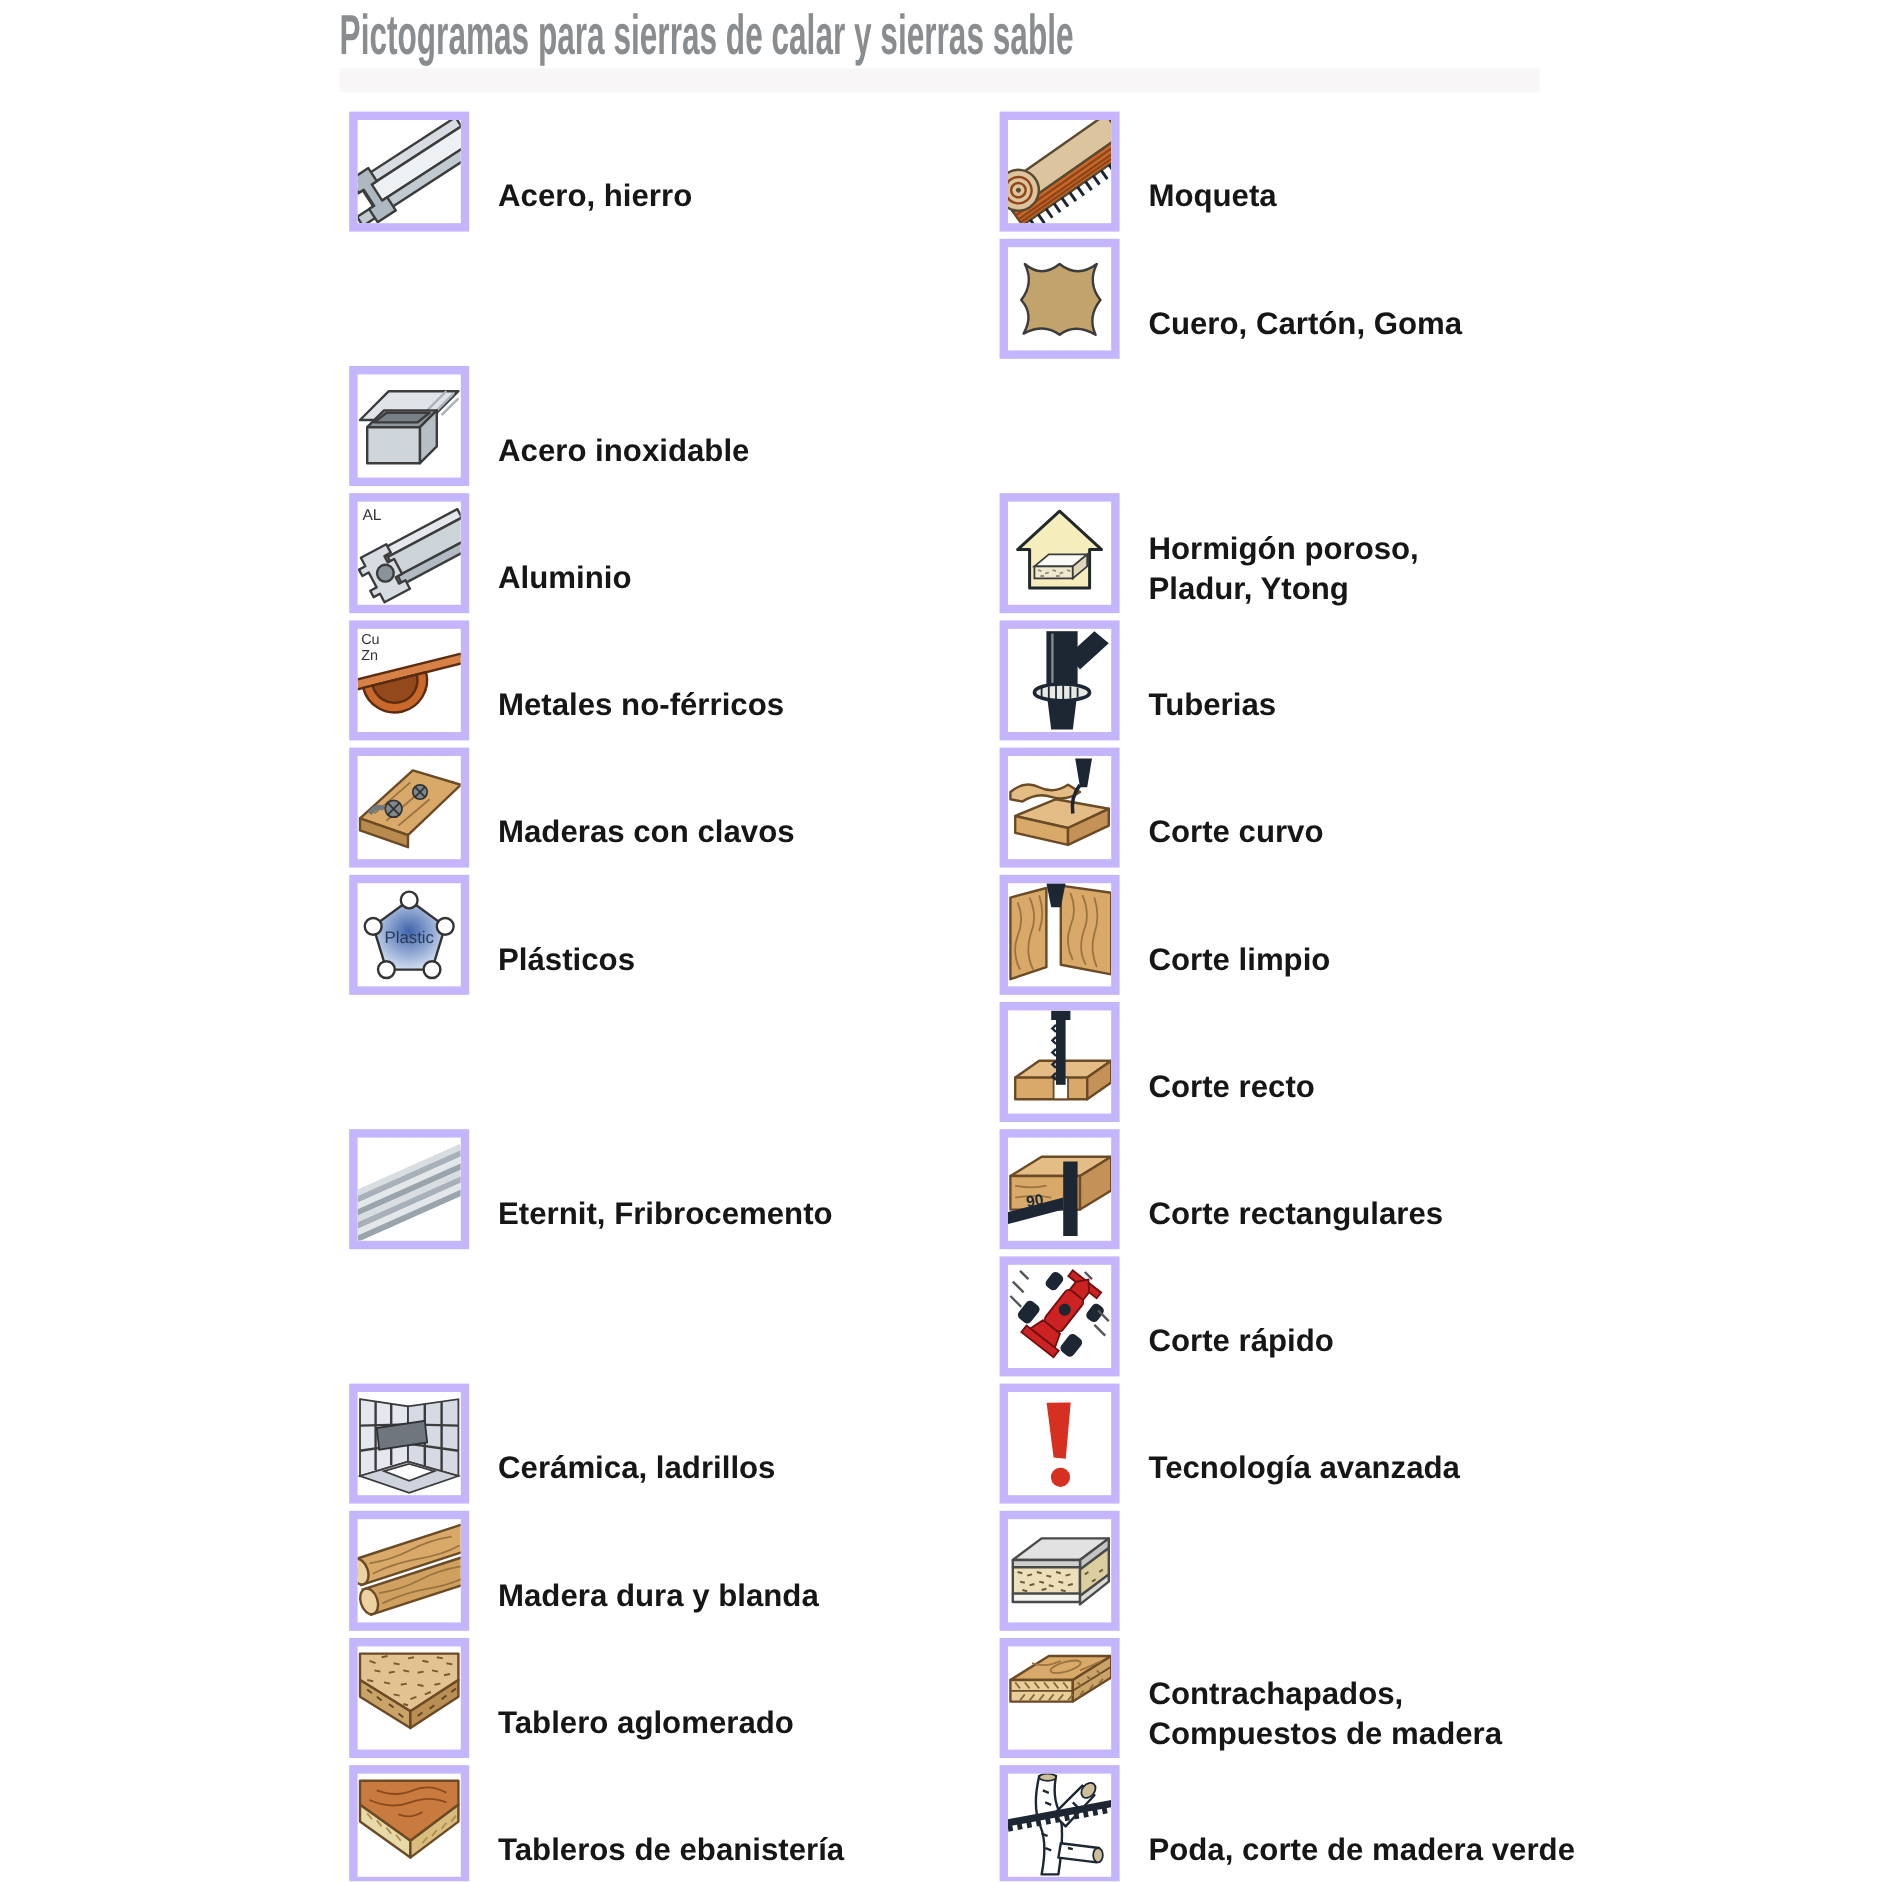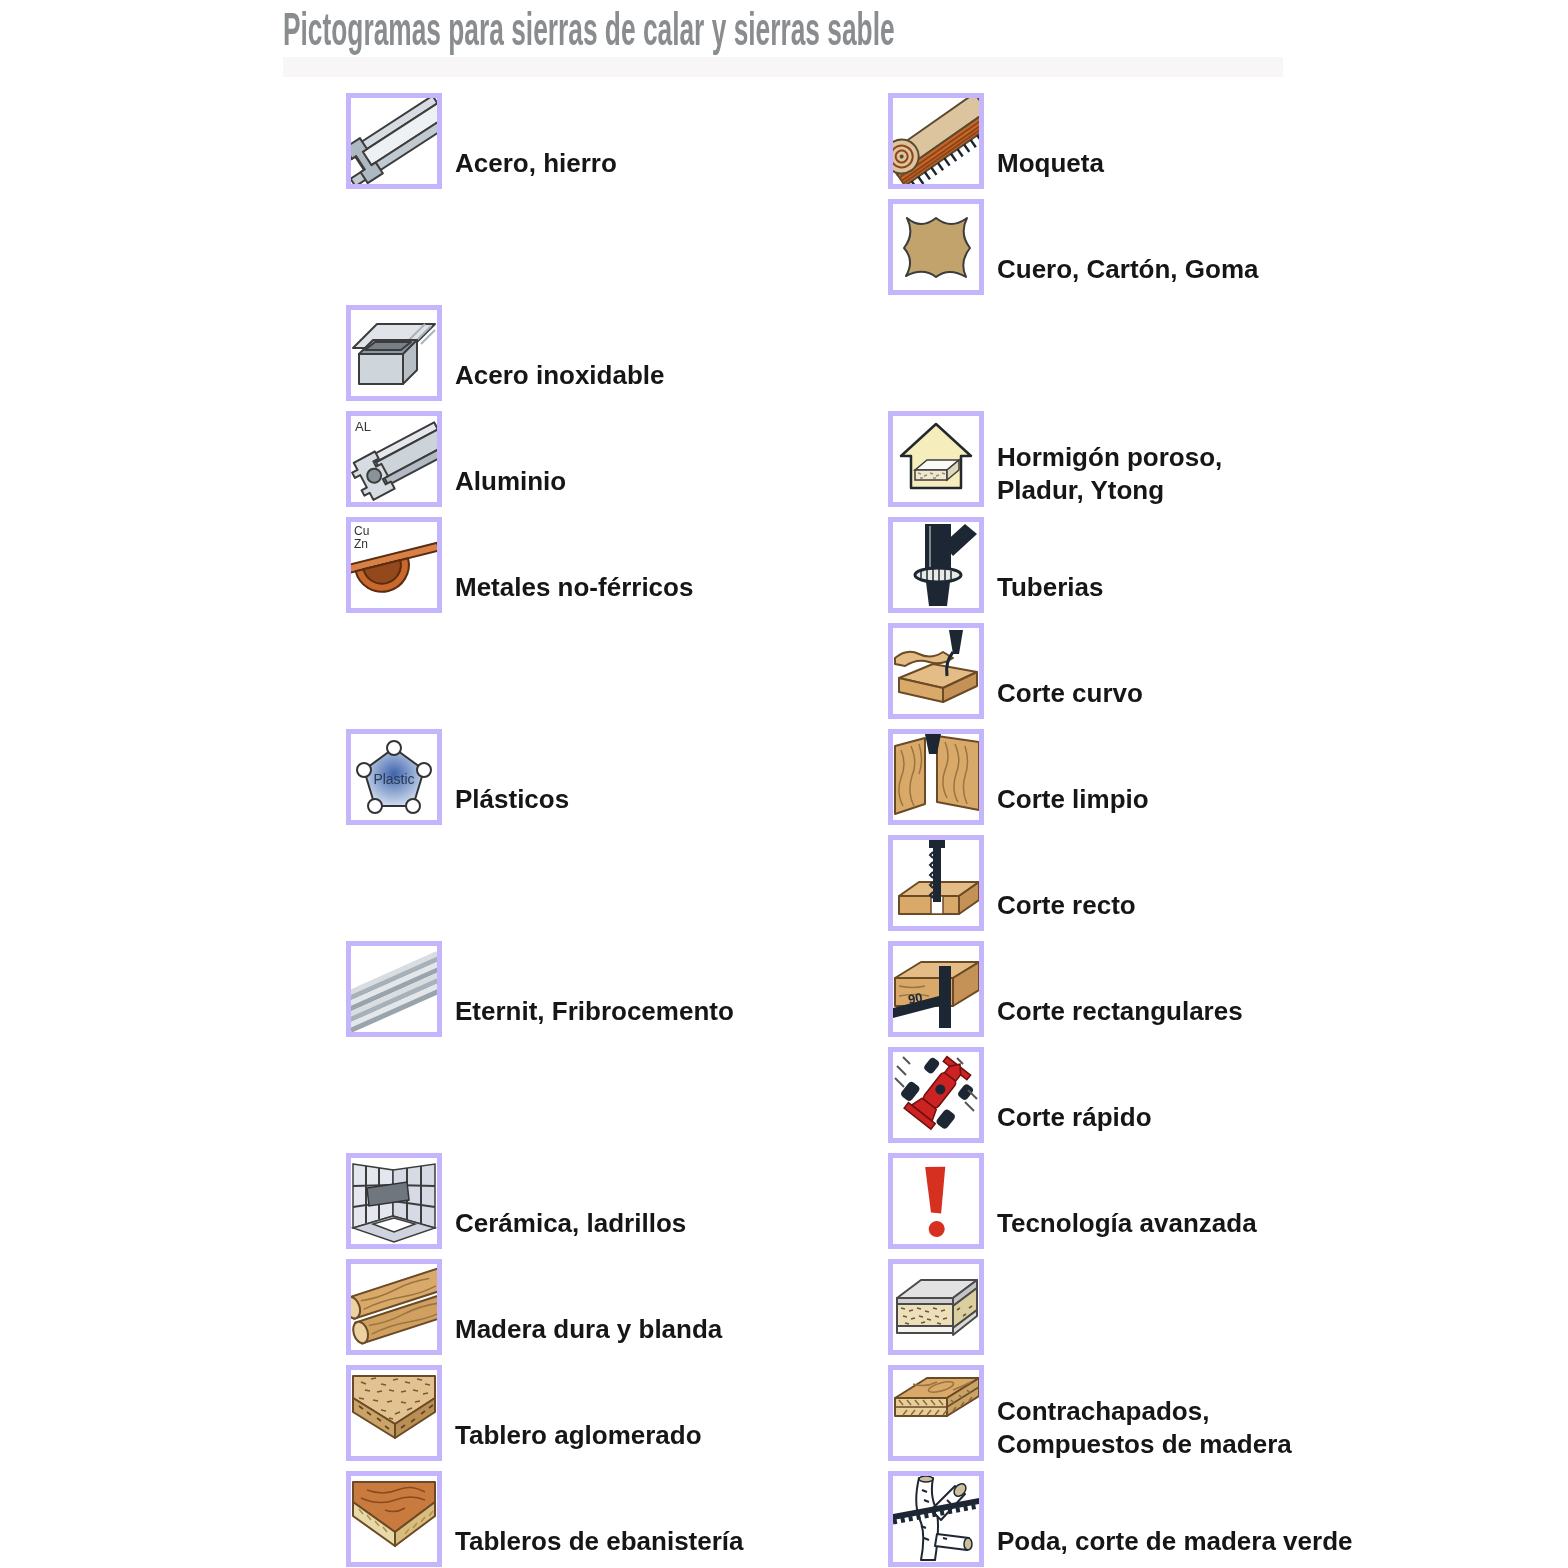--- a/index.html
+++ b/index.html
@@ -1,22 +1,22 @@
 <!DOCTYPE html>
 <html><head>
 <meta charset="utf-8">
 <style>
   html,body{margin:0;padding:0;background:#fff;}
   .page{position:relative;width:1566px;height:1568px;background:#ffffff;overflow:hidden;
         font-family:"Liberation Sans",sans-serif;}
   .title{position:absolute;left:283px;top:1px;font-size:47px;font-weight:700;color:#8a8d8f;
          transform:scaleX(0.56);transform-origin:0 0;white-space:nowrap;}
   .title-band{position:absolute;left:283px;top:57px;width:1000px;height:20px;background:#f8f6f7;}
-  .cell{position:absolute;width:640px;height:106px;margin-left:40px;}
-  .ibox{position:absolute;left:15px;top:0;width:86px;height:86px;border:5px solid #c4b5fd;
+  .cell{position:absolute;width:640px;height:106px;}
+  .ibox{position:absolute;left:0;top:0;width:86px;height:86px;border:7px solid #c4b5fd;
         background:#fff;overflow:hidden;}
   .ibox svg{display:block;width:86px;height:86px;}
   svg text{font-family:"Liberation Sans",sans-serif;}
   .lbl{position:absolute;left:124px;font-size:26px;line-height:33px;font-weight:700;color:#161616;
        white-space:nowrap;}
   .lbl.one{top:54px;}
   .lbl.two{top:30px;}
 </style>
 </head>
 <body>
@@ -93,20 +93,43 @@
         </g>
         <text x="3" y="13" font-size="12" fill="#333">Cu</text>
         <text x="3" y="26" font-size="12" fill="#333">Zn</text>
       </svg>
     </div>
     <div class="lbl one">
         <div>Metales no-férricos</div>
       </div>
   </div>
 
+  <div class="cell" style="left:291px;top:623px">
+    <div class="ibox">
+      <svg viewBox="0 0 86 86">
+        <g stroke="#6b4a26" stroke-width="2" stroke-linejoin="round">
+          <polygon points="2,52 46,12 86,24 42,66" fill="#d9a96a"></polygon>
+          <polygon points="2,52 42,66 42,76 2,62" fill="#b98a4e"></polygon>
+        </g>
+        <path d="M14 48 q16 -14 30 -26 M24 54 q14 -12 28 -24 M34 58 q12 -10 26 -22" stroke="#9a7440" fill="none" stroke-width="1.5"></path>
+        <g stroke="#333" stroke-width="1.5">
+          <path d="M10 48 q6 -8 12 -4" stroke="#707880" fill="none" stroke-width="4"></path>
+          <circle cx="30" cy="44" r="7" fill="#80878e"></circle>
+          <line x1="25" y1="39" x2="35" y2="49"></line>
+            <line x1="35" y1="39" x2="25" y2="49"></line>
+          <circle cx="52" cy="30" r="6" fill="#80878e"></circle>
+          <line x1="48" y1="26" x2="56" y2="34"></line>
+            <line x1="56" y1="26" x2="48" y2="34"></line>
+        </g>
+      </svg>
+    </div>
+    <div class="lbl one">
+        <div>Maderas con clavos</div>
+      </div>
+  </div>
 
   <div class="cell" style="left:291px;top:729px">
     <div class="ibox">
       <svg viewBox="0 0 86 86">
         <defs>
           <radialGradient id="pgrad" cx="50%" cy="45%" r="60%">
             <stop offset="0%" stop-color="#3f63ab"></stop>
               <stop offset="100%" stop-color="#dce7f5"></stop>
           </radialGradient>
         </defs>

